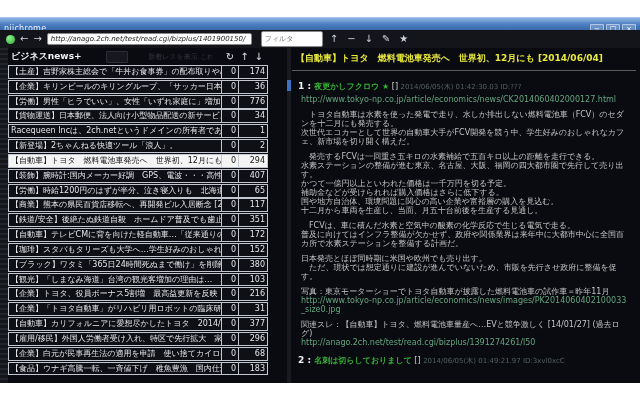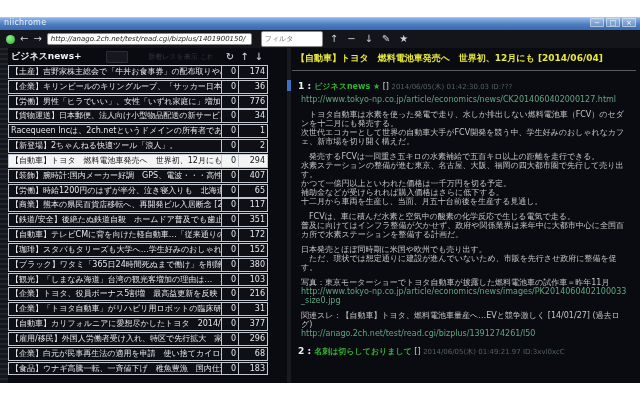--- a/index.html
+++ b/index.html
@@ -1,20 +1,20 @@
 <!DOCTYPE html>
 <html><head>
 <meta charset="utf-8">
 <style>
   html,body{margin:0;padding:0;}
   body{width:640px;height:400px;background:#ffffff;font-family:"DejaVu Sans",sans-serif;position:relative;overflow:hidden;}
   .window{position:absolute;left:0;top:17px;width:640px;height:366px;background:#0a0b10;overflow:hidden;}
   
   .titlebar{position:absolute;left:0;top:0;width:640px;height:16px;
-    background:linear-gradient(#8db3e4,#4a7cc0 45%,#2f5f9f);display:flex;align-items:flex-start;
+    background:linear-gradient(#8db3e4,#4a7cc0 45%,#2f5f9f);display:flex;align-items:flex-end;
     padding:0 4px;box-sizing:border-box;border-top:1px solid #a8c6ee;}
   .app-title{font-size:8px;color:#eaf2ff;letter-spacing:.3px;}
   .winbtns{margin-left:auto;display:flex;gap:2px;}
   .winbtn{width:14px;height:9px;background:rgba(255,255,255,.22);border:1px solid rgba(255,255,255,.45);
     color:#fff;font-size:7px;line-height:8px;text-align:center;border-radius:1px;box-sizing:border-box;}
   
   .toolbar{position:absolute;left:0;top:13px;width:640px;height:18px;background:#14151b;
     display:flex;align-items:center;gap:5px;padding:0 6px;box-sizing:border-box;}
   .dot{width:9px;height:9px;border-radius:50%;background:radial-gradient(circle at 35% 30%,#8ef08e,#2fae2f);}
   .navarrow{color:#cfd6e2;font-size:10px;line-height:10px;}
@@ -211,31 +211,32 @@
 
   <div class="vscroll">
     <div class="vthumb"></div>
   </div>
 
   <div class="thread-panel">
     <div class="t-title">【自動車】トヨタ　燃料電池車発売へ　世界初、12月にも [2014/06/04]</div>
     <hr class="t-sep">
     <div class="posts">
         <div class="post">
-          <div class="post-header"><span class="pnum">1 : </span><span class="pname">ビジネスnews ★</span><span class="pmail"> [] </span><span class="pmeta">2014/06/05(木) 01:42:30.03 ID:???</span></div>
+          <div class="post-header"><span class="pnum">1 : </span><span class="pname">夜更かしフクロウ ★</span><span class="pmail"> [] </span><span class="pmeta">2014/06/05(木) 01:42:30.03 ID:???</span></div>
           <div class="post-body">
             <div class="line link">http://www.tokyo-np.co.jp/article/economics/news/CK2014060402000127.html</div>
             <div class="line blank"></div>
             <div class="line">　トヨタ自動車は水素を使った発電で走り、水しか排出しない燃料電池車（FCV）のセダンを十二月にも発売する。</div>
             <div class="line">次世代エコカーとして世界の自動車大手がFCV開発を競う中、学生好みのおしゃれなカフェ、新市場を切り開く構えだ。</div>
             <div class="line blank"></div>
             <div class="line">　発売するFCVは一回重さ五キロの水素補給で五百キロ以上の距離を走行できる。</div>
             <div class="line">水素ステーションの整備が進む東京、名古屋、大阪、福岡の四大都市圏で先行して売り出す。</div>
             <div class="line">かつて一億円以上といわれた価格は一千万円を切る予定。</div>
             <div class="line">補助金などが受けられれば購入価格はさらに低下する。</div>
+            <div class="line">国や地方自治体、環境問題に関心の高い企業や富裕層の購入を見込む。</div>
             <div class="line">十二月から車両を生産し、当面、月五十台前後を生産する見通し。</div>
             <div class="line blank"></div>
             <div class="line">　FCVは、車に積んだ水素と空気中の酸素の化学反応で生じる電気で走る。</div>
             <div class="line">普及に向けてはインフラ整備が欠かせず、政府や関係業界は来年中に大都市中心に全国百カ所で水素ステーションを整備する計画だ。</div>
             <div class="line blank"></div>
             <div class="line">日本発売とほぼ同時期に米国や欧州でも売り出す。</div>
             <div class="line">　ただ、現状では想定通りに建設が進んでいないため、市販を先行させ政府に整備を促す。</div>
             <div class="line blank"></div>
             <div class="line">写真：東京モーターショーでトヨタ自動車が披露した燃料電池車の試作車＝昨年11月</div>
             <div class="line link">http://www.tokyo-np.co.jp/article/economics/news/images/PK2014060402100033_size0.jpg</div>

